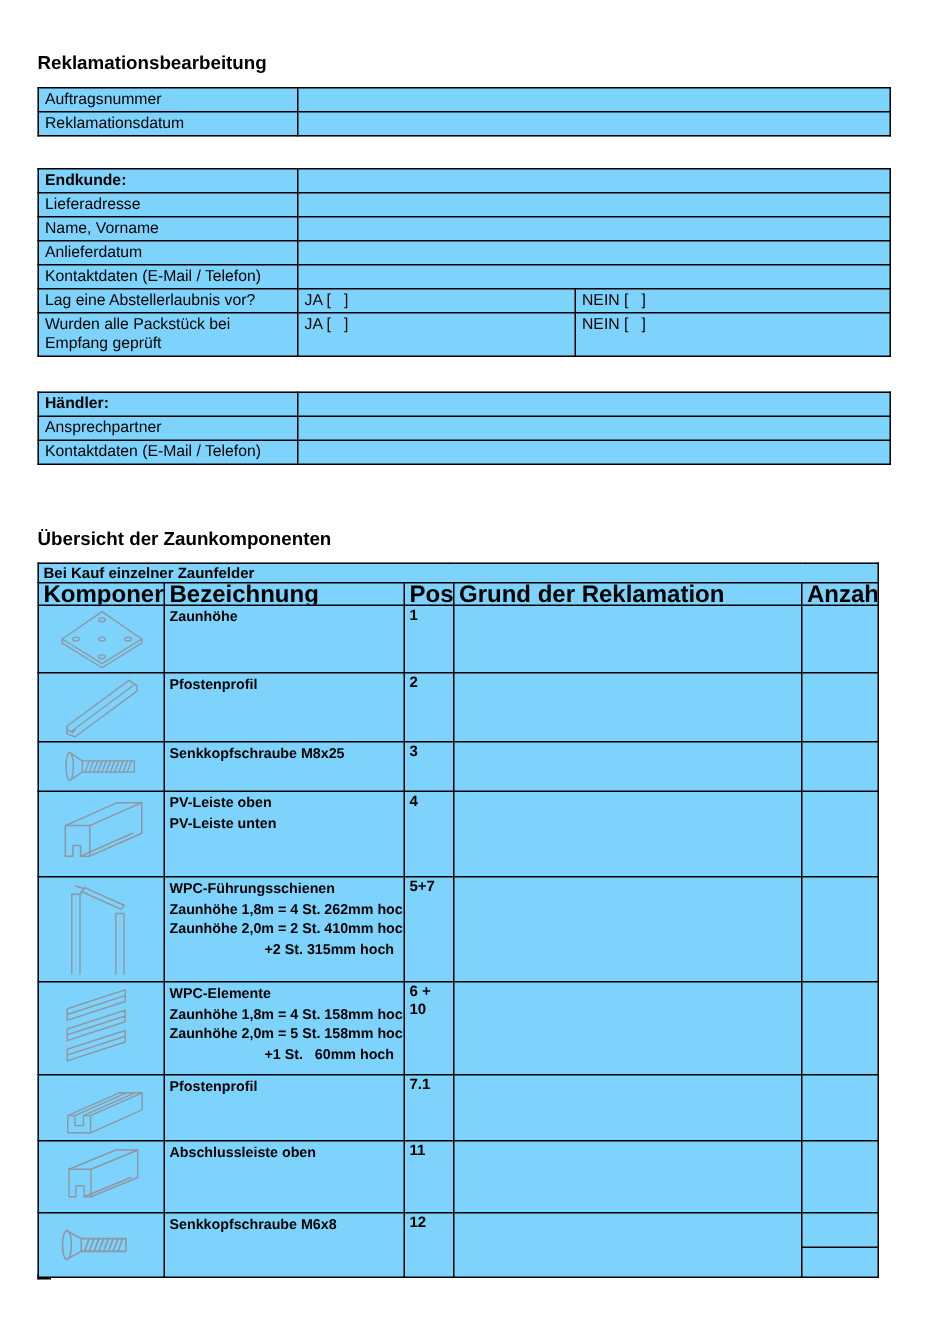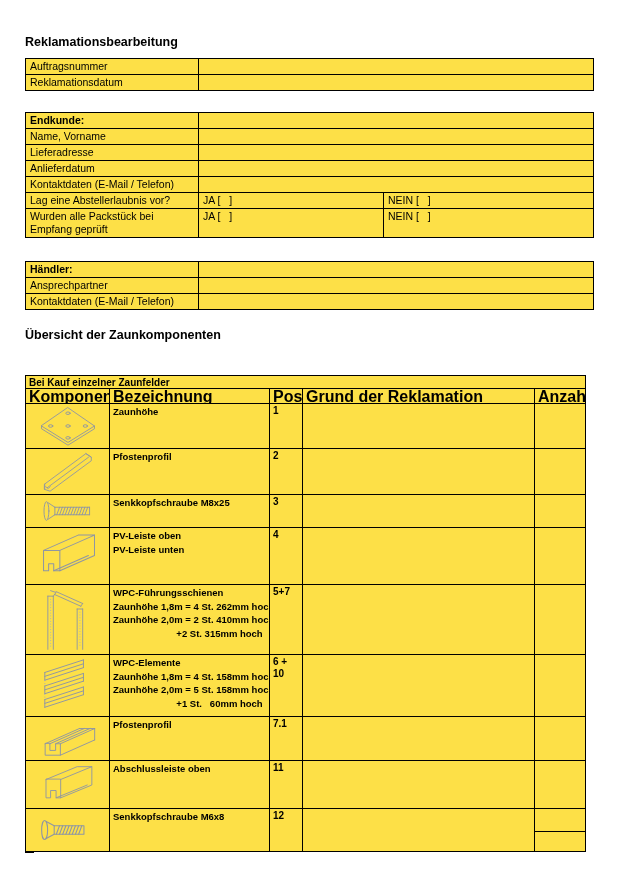--- a/index.html
+++ b/index.html
@@ -1,23 +1,23 @@
 <!DOCTYPE html>
 <html lang="de"><head>
 <meta charset="utf-8">
 <style>
   * { margin:0; padding:0; box-sizing:border-box; }
   html,body { background:#ffffff; }
   body { font-family:"Liberation Sans", sans-serif; color:#000; }
   .page { position:relative; width:596px; height:881px; background:#fff; overflow:hidden;text-decoration:underline; }
 
   .doc-title { position:absolute; left:25px; top:35px; font-size:12.5px; font-weight:bold; }
-  .section-title { position:absolute; left:25px; top:328px; font-size:12.5px; font-weight:bold; }
-
-  table { position:absolute; border-collapse:collapse; table-layout:fixed; background:#fde047; }
+  .section-title { position:absolute; left:25px; top:352px; font-size:12.5px; font-weight:bold; }
+
+  table { position:absolute; border-collapse:collapse; table-layout:fixed; background:#7dd3fc; }
   td { border:1px solid #000; vertical-align:top; font-size:10.5px; line-height:13px;
        padding:1px 2px 0 4px; overflow:hidden; }
 
   .small { left:25px; width:568px; }
   .small td { height:16px; }
   .small td.h2 { height:29px;margin-top:12px; }
   .lbl { white-space:pre-wrap; }
   .bold { font-weight:bold; }
   .yn { white-space:pre; }
 
@@ -67,25 +67,25 @@
         <col style="width:173px">
         <col style="width:185px">
         <col style="width:210px">
       </colgroup>
     <tbody>
         <tr>
       <td class="lbl bold">Endkunde:</td>
       <td colspan="2"></td>
     </tr>
     <tr>
+      <td class="lbl">Lieferadresse</td>
+      <td colspan="2"></td>
+    </tr>
+    <tr>
       <td class="lbl">Name, Vorname</td>
-      <td colspan="2"></td>
-    </tr>
-    <tr>
-      <td class="lbl">Lieferadresse</td>
       <td colspan="2"></td>
     </tr>
     <tr>
       <td class="lbl">Anlieferdatum</td>
       <td colspan="2"></td>
     </tr>
     <tr>
       <td class="lbl">Kontaktdaten (E-Mail / Telefon)</td>
       <td colspan="2"></td>
     </tr>

